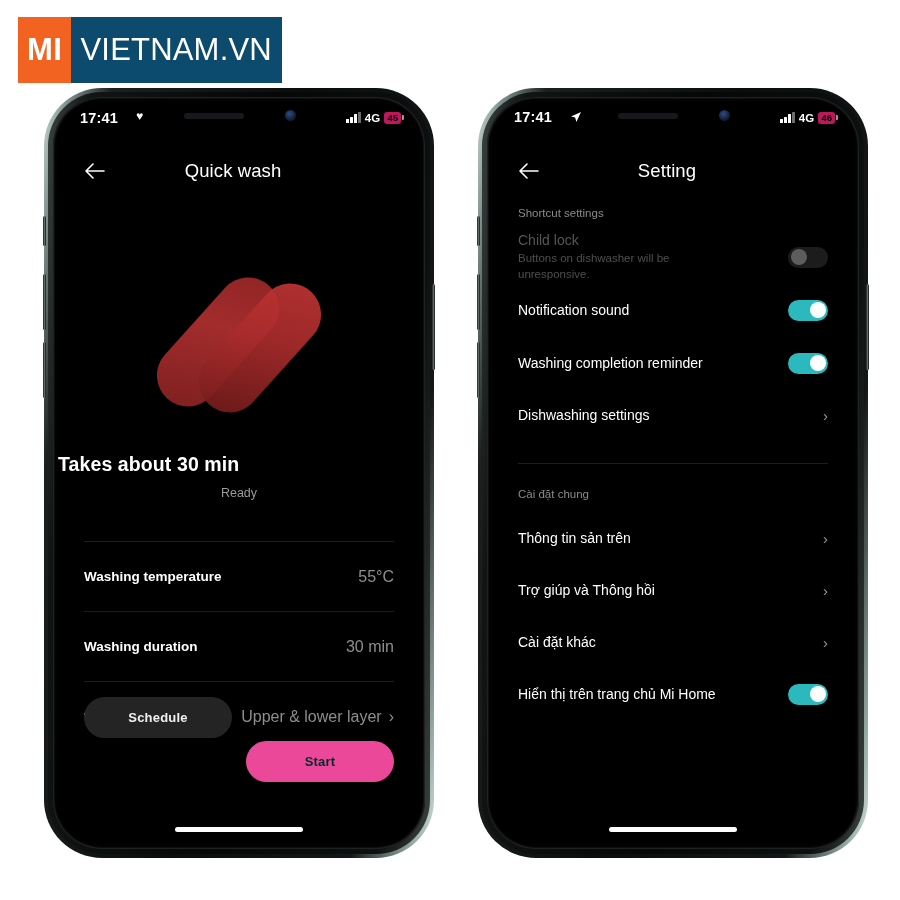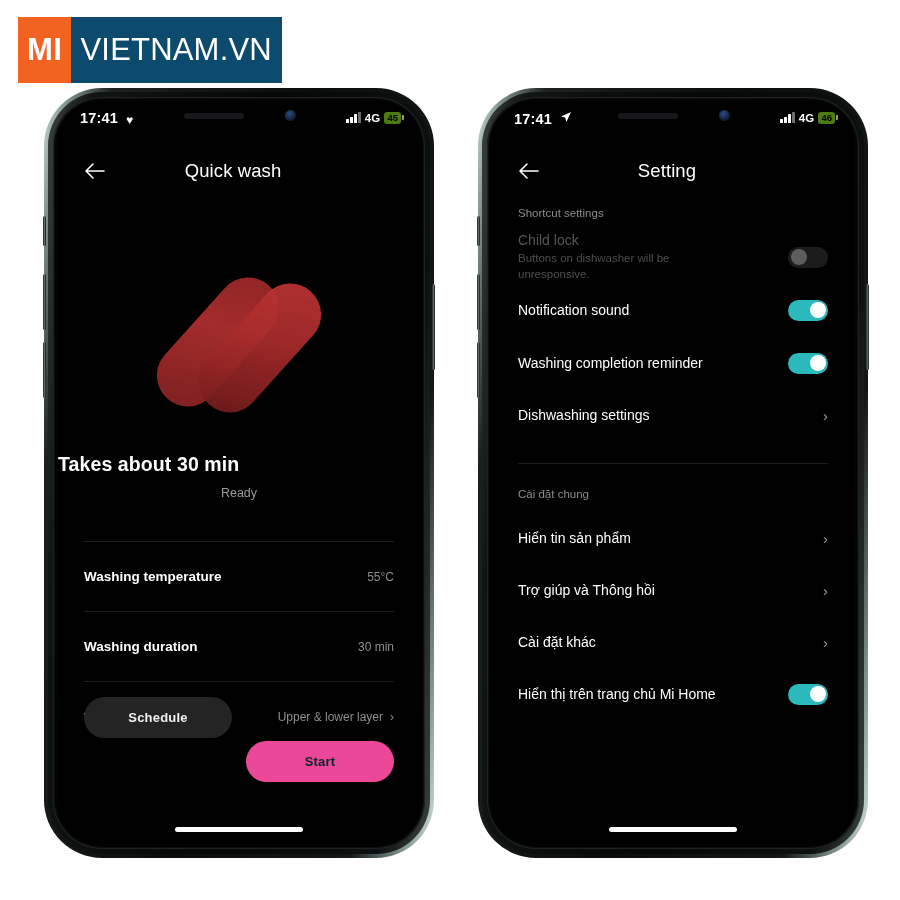--- a/index.html
+++ b/index.html
@@ -79,34 +79,34 @@
     background: radial-gradient(circle at 40% 35%,#2c4d86 0%,#16233d 55%,#070a10 100%);
   }
 
   
   .statusbar {
     position: absolute; top: 0; left: 0; right: 0; height: 30px;
     display: flex; align-items: center; justify-content: space-between;
     padding: 2px 19px 0 22px;
     color: #fff; z-index: 7;
   }
-  .sb-left { display: flex; align-items: flex-end; gap: 8px; }
+  .sb-left { display: flex; align-items: flex-start; gap: 18px; }
   .sb-time { font-size: 14.5px; font-weight: bold; letter-spacing: .2px; }
   .sb-heart { font-size: 12px; line-height: 1; }
   .sb-loc { display: inline-block; }
   .sb-right { display: flex; align-items: center; gap: 4px; }
   .bars { display: flex; align-items: flex-end; gap: 1.5px; height: 11px; }
   .bars i { display: block; width: 2.5px; background: #fff; border-radius: .5px; }
   .bars i:nth-child(1) { height: 4px; }
   .bars i:nth-child(2) { height: 6.5px; }
   .bars i:nth-child(3) { height: 9px; }
   .bars i:nth-child(4) { height: 11px; background: #6d6d6d; }
   .net { font-size: 11.5px; font-weight: bold; letter-spacing: .2px; }
   .batt {
-    position: relative; background: #4d7c0f; color: #000;
+    position: relative; background: #be185d; color: #000;
     font-size: 9.5px; font-weight: bold;
     border-radius: 3px; padding: 1px 3px 1px 3px; line-height: 1.15;
   }
   .batt::after {
     content: ""; position: absolute; right: -3px; top: 3.5px;
     width: 2px; height: 5px; background: #9a9a9a; border-radius: 0 1px 1px 0;
   }
 
   
   .apphdr {
@@ -159,21 +159,21 @@
   }
   .rows { position: absolute; top: 344px; left: 26px; right: 26px; }
   .row {
     height: 70px; display: flex; align-items: center;
     justify-content: space-between;
     border-bottom: 1px solid #1d1d1d;
   }
   .row:last-child { border-bottom: none; }
   .row-label { color: #fff; font-size: 13.5px; font-weight: bold; }
   .row-value {
-    color: #8e8e8e; font-size: 12px;
+    color: #8e8e8e; font-size: 16px;
     display: flex; align-items: center; gap: 7px;
   }
   .chev { color: #8e8e8e; }
 
   .btnbar {
     position: absolute; bottom: 62px; left: 26px; right: 26px;
     display: flex; gap: 14px;
   }
   .pill {
     flex: 1; height: 41px; border-radius: 21px;
@@ -404,21 +404,21 @@
           </div>
           <span class="chev-r">›</span>
         </div>
 
         <div class="sdiv"></div>
 
         <div class="sec-hdr" style="padding-top:24px">Cài đặt chung</div>
 
         <div class="srow">
           <div class="srow-text">
-            <span class="srow-title">Hiển tin sản phẩm</span>
+            <span class="srow-title">Thông tin sản trên</span>
           </div>
           <span class="chev-r">›</span>
         </div>
 
         <div class="srow">
           <div class="srow-text">
             <span class="srow-title">Trợ giúp và Thông hồi</span>
           </div>
           <span class="chev-r">›</span>
         </div>

